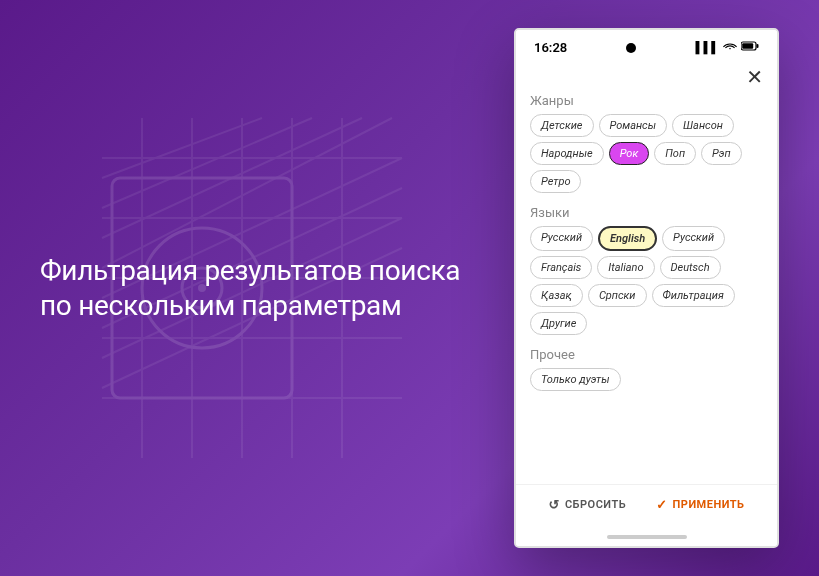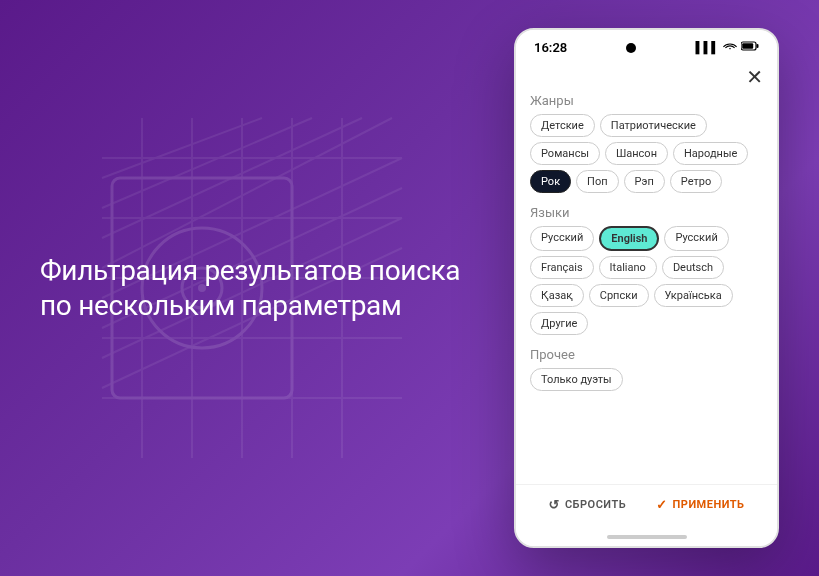--- a/index.html
+++ b/index.html
@@ -34,21 +34,21 @@
     
     .phone-container {
       z-index: 1;
       flex-shrink: 0;
     }
 
     .phone {
       width: 265px;
       height: 520px;
       background: #fff;
-      border-radius: 20px;
+      border-radius: 5px;
       border: 2px solid #e0e0e0;
       overflow: hidden;
       display: flex;
       flex-direction: column;
       box-shadow: 0 20px 60px rgba(0,0,0,0.3);
       position: relative;
     }
 
     
     .status-bar {
@@ -112,41 +112,42 @@
       font-size: 13px;
       color: #888;
       margin-bottom: 6px;
       font-weight: 400;
     }
 
     .tags-row {
       display: flex;
       flex-wrap: wrap;
       gap: 5px;
+      font-style: italic;
     }
 
     .tag {
       padding: 4px 10px;
       border-radius: 16px;
       font-size: 11px;
       border: 1px solid #ccc;
       color: #333;
       background: #fff;
       cursor: pointer;
       white-space: nowrap;
     }
 
     .tag.active {
-      background: #0f172a;
+      background: #d946ef;
       color: #fff;
       border-color: #222;
     }
 
     .tag.active-lang {
-      background: #5eead4;
+      background: #fef9c3;
       color: #333;
       border: 2px solid #333;
       font-weight: 600;
     }
 
     
     .phone-footer {
       display: flex;
       align-items: center;
       justify-content: center;
@@ -283,21 +284,20 @@
     <div class="phone-content">
 
       <div class="close-row">
         <span class="close-btn">✕</span>
       </div>
 
       <div class="section">
         <div class="section-label">Жанры</div>
         <div class="tags-row">
           <span class="tag">Детские</span>
-          <span class="tag">Патриотические</span>
           <span class="tag">Романсы</span>
           <span class="tag">Шансон</span>
           <span class="tag">Народные</span>
           <span class="tag active">Рок</span>
           <span class="tag">Поп</span>
           <span class="tag">Рэп</span>
           <span class="tag">Ретро</span>
         </div>
       </div>
 
@@ -306,21 +306,21 @@
         <div class="section-label">Языки</div>
         <div class="tags-row">
           <span class="tag">Русский</span>
           <span class="tag active-lang">English</span>
           <span class="tag">Русский</span>
           <span class="tag">Français</span>
           <span class="tag">Italiano</span>
           <span class="tag">Deutsch</span>
           <span class="tag">Қазақ</span>
           <span class="tag">Српски</span>
-          <span class="tag">Українська</span>
+          <span class="tag">Фильтрация</span>
           <span class="tag">Другие</span>
         </div>
       </div>
 
       <div class="section">
         <div class="section-label">Прочее</div>
         <div class="tags-row">
           <span class="tag">Только дуэты</span>
         </div>
       </div>

